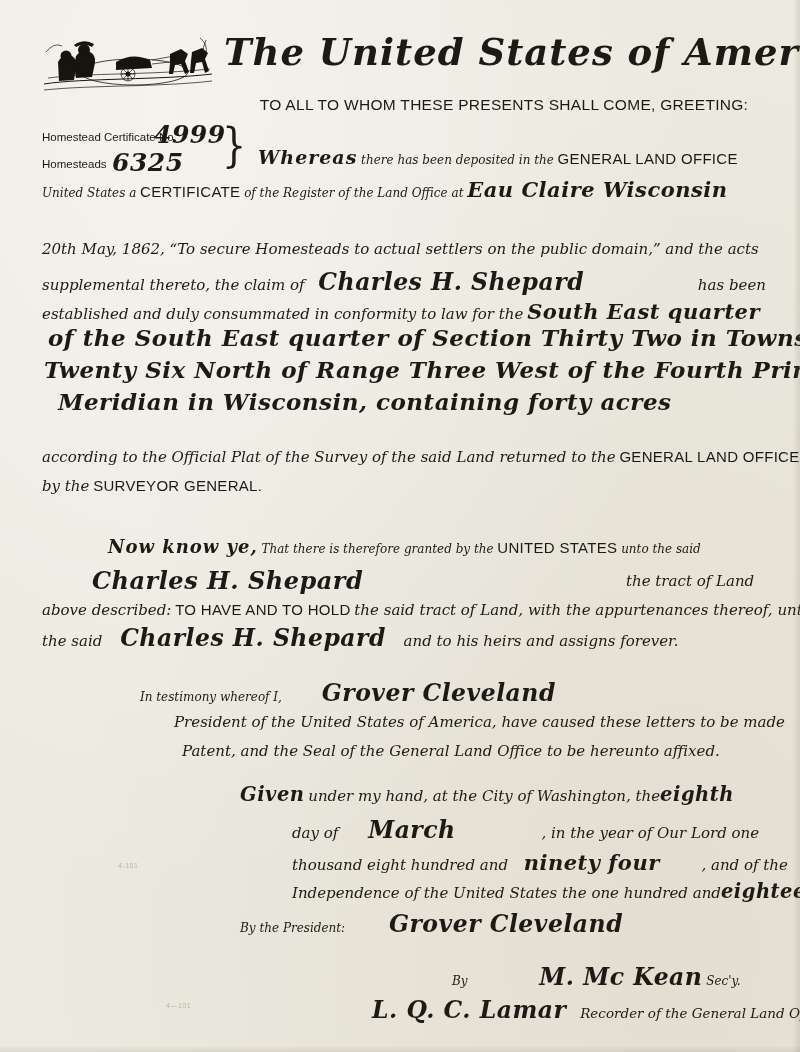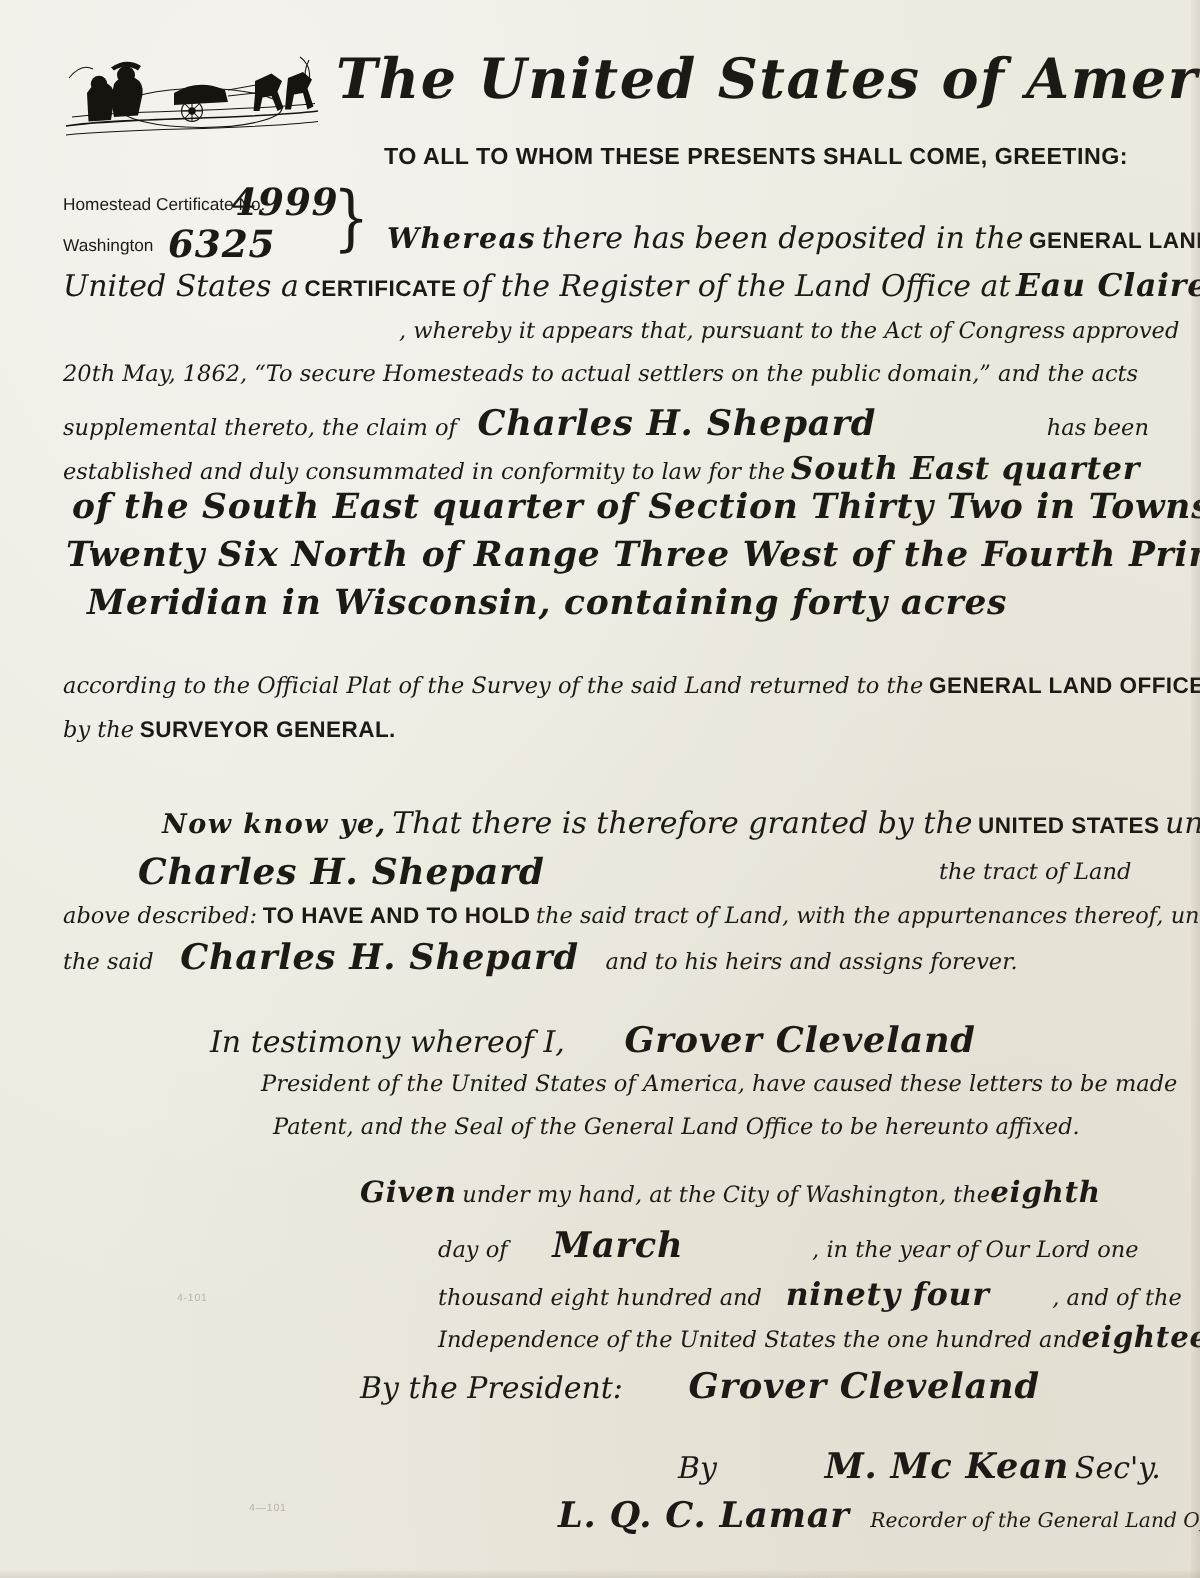--- a/index.html
+++ b/index.html
@@ -56,21 +56,21 @@
     font-weight: 400;
   }
   .hand {
     font-family: "DejaVu Serif", serif;
     font-style: italic;
     font-weight: 700;
     letter-spacing: 0.5px;
   }
   .caps {
     font-family: "Liberation Sans", sans-serif;
-    font-weight: 700;
+    font-weight: 400;
     letter-spacing: 0.3px;
   }
   .blackletter {
     font-family: "DejaVu Serif", serif;
     font-weight: 700;
     font-style: italic;
     letter-spacing: 1px;
   }
 
   
@@ -142,21 +142,21 @@
   .row {
     position: absolute;
     left: 42px;
     width: 716px;
     font-size: 15px;
     white-space: nowrap;
   }
 
   .sz13 { font-size: 13.5px; }
   .sz15 { font-size: 15px; }
-  .sz16 { font-size: 20px; }
+  .sz16 { font-size: 12px; }
   .sz19 { font-size: 19.5px; }
   .sz21 { font-size: 21px; }
   .sz23 { font-size: 23.5px; }
 
   .nk {
     position: absolute;
     left: 108px;
     top: 536px;
     width: 650px;
     font-size: 15px;
@@ -210,40 +210,37 @@
         <path d="M4 24 q8 -10 16 -6"></path>
       </g>
     </svg>
   </div>
 
   <div class="title blackletter">The United States of America,</div>
   <div class="greeting caps">TO ALL TO WHOM THESE PRESENTS SHALL COME, GREETING:</div>
 
   <div class="cert-label">Homestead Certificate No.</div>
   <div class="cert-value hand">4999</div>
-  <div class="app-label">Washington</div>
+  <div class="app-label">Homesteads</div>
   <div class="app-value hand">6325</div>
   <div class="brace">}</div>
 
   <div class="row" style="top:146px; left:258px; width:500px;">
     <span class="blackletter" style="font-size:19px;">Whereas</span>
     <span class="script sz16">there has been deposited in the</span>
     <span class="caps sz15">GENERAL LAND OFFICE</span>
   </div>
 
   <div class="row" style="top:177px;">
     <span class="script sz16">United States a</span>
     <span class="caps sz15">CERTIFICATE</span>
     <span class="script sz16">of the Register of the Land Office at</span>
     <span class="hand sz21">Eau Claire Wisconsin</span>
   </div>
 
-  <div class="row" style="top:211px; left:266px; width:492px;">
-    <span class="script sz15">, whereby it appears that, pursuant to the Act of Congress approved</span>
-  </div>
 
   <div class="row" style="top:240px;">
     <span class="script sz15">20th May, 1862, “To secure Homesteads to actual settlers on the public domain,” and the acts</span>
   </div>
 
   <div class="row" style="top:268px;">
     <span class="script sz15">supplemental thereto, the claim of</span>
     <span class="hand sz23" style="margin:0 10px;">Charles H. Shepard</span>
     <span class="script sz15" style="margin-left:100px;">has been</span>
   </div>

